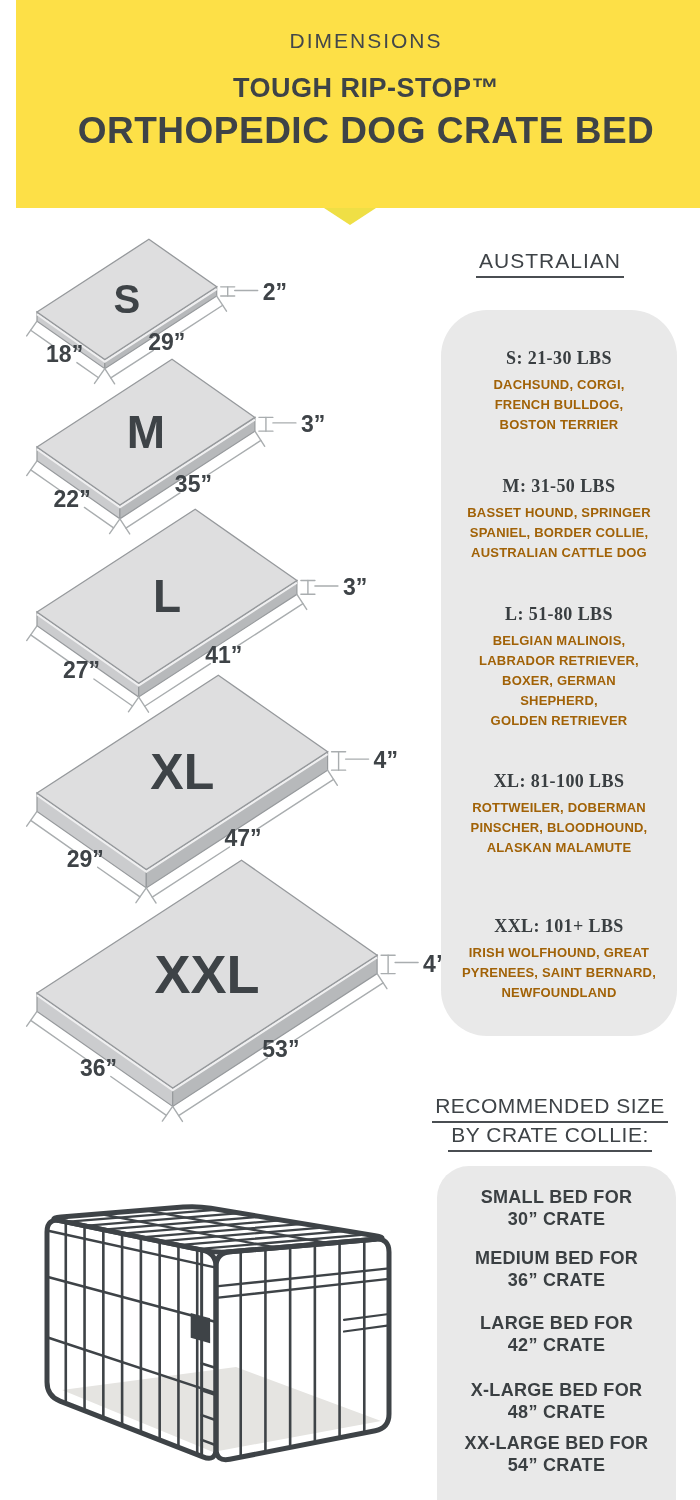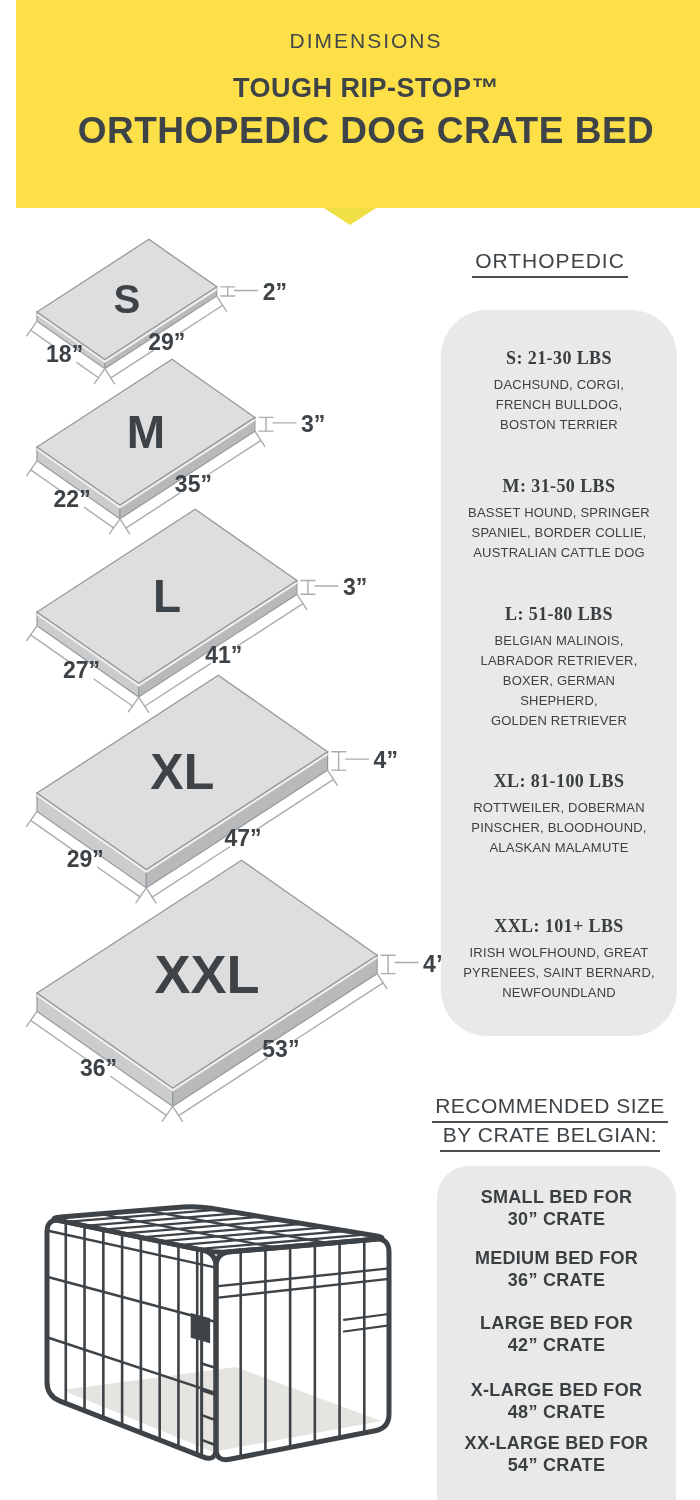--- a/index.html
+++ b/index.html
@@ -24,21 +24,21 @@
         font-weight:400;letter-spacing:1px;}
   .sec-title .line{display:inline-block;padding:0 3px 3px 3px;border-bottom:2px solid #4A4E52;}
   #weight-title{left:420px;top:249px;width:260px;}
   #crate-title{left:400px;top:1094px;width:300px;letter-spacing:.5px;text-decoration:underline;}
   
   .gray-panel{position:absolute;background:#E9E9E9;border-radius:46px;}
   #weight-panel{left:441px;top:310px;width:236px;height:726px;}
   #crate-panel{left:437px;top:1166px;width:239px;height:385px;border-radius:32px;}
   .wsec{position:absolute;left:0;width:100%;text-align:center;}
   .wsec .whead{font-size:18px;font-weight:700;color:#393E41;letter-spacing:.4px;margin-bottom:6px;font-family:Liberation Serif, serif;}
-  .wsec .wbreeds{font-size:13px;color:#404040;line-height:20px;white-space:pre-line;letter-spacing:.2px;}
+  .wsec .wbreeds{font-size:13px;color:#a16207;line-height:20px;white-space:pre-line;letter-spacing:.2px;font-weight:bold;}
   .citem{position:absolute;left:0;width:100%;text-align:center;font-size:18px;font-weight:700;
         color:#3A3F42;line-height:22px;white-space:pre-line;letter-spacing:.3px;}
 </style>
 </head>
 <body>
 
 <div class="page">
 
   <div class="banner">
     <div class="eyebrow">DIMENSIONS</div>
@@ -199,21 +199,21 @@
         <line x1="201.63500000000002" y1="1415.117" x2="216" y2="1420.2" stroke="#3E4347" stroke-width="2.6" stroke-linecap="round"></line>
         <line x1="201.63500000000002" y1="1439.8808" x2="216" y2="1445.28" stroke="#3E4347" stroke-width="2.6" stroke-linecap="round"></line>
         <polygon points="190.7,1313.1 210.1,1318.3 210.1,1343.3 190.7,1337.7" fill="#3E4347"></polygon>
         <path d="M 60.70909063545664 1220.839160782491 Q 47 1218 60.95541389950575 1216.8835668880395 L 183.04458610049426 1207.1164331119605 Q 197 1206 210.80951493365 1208.301585822275 L 375.19048506635 1235.698414177725 Q 389 1238 375.05232967618974 1239.209335577209 L 229.94767032381023 1251.790664422791 Q 216 1253 202.29090936454335 1250.160839217509 Z" fill="none" stroke="#3E4347" stroke-width="5" stroke-linejoin="round"></path>
         <path d="M 216 1267 Q 216 1253 229.94767032381023 1251.790664422791 L 375.05232967618974 1239.209335577209 Q 389 1238 389 1252 L 389 1414 Q 389 1428 375.26278476125225 1430.6997995266904 L 229.73721523874772 1459.3002004733096 Q 216 1462 216 1448 Z" fill="none" stroke="#3E4347" stroke-width="5" stroke-linejoin="round"></path>
         <path d="M 47 1232 Q 47 1218 60.70909063545664 1220.839160782491 L 202.29090936454335 1250.160839217509 Q 216 1253 216 1267 L 216 1448 Q 216 1462 202.95918852519605 1456.9071387139818 L 60.04081147480393 1401.0928612860182 Q 47 1396 47 1382 Z" fill="none" stroke="#3E4347" stroke-width="5" stroke-linejoin="round"></path>
       </g>
   </svg>
 
   <div class="sec-title" id="weight-title">
-    <span class="line">ORTHOPEDIC</span><br>
+    <span class="line">AUSTRALIAN</span><br>
   </div>
 
   <div class="gray-panel" id="weight-panel">
     <div class="wsec" style="top:38px">
       <div class="whead">S: 21-30 LBS</div>
       <div class="wbreeds">DACHSUND, CORGI,
 FRENCH BULLDOG,
 BOSTON TERRIER</div>
     </div>
     <div class="wsec" style="top:166px">
@@ -239,21 +239,21 @@
     <div class="wsec" style="top:606px">
       <div class="whead">XXL: 101+ LBS</div>
       <div class="wbreeds">IRISH WOLFHOUND, GREAT
 PYRENEES, SAINT BERNARD,
 NEWFOUNDLAND</div>
     </div>
   </div>
 
   <div class="sec-title" id="crate-title">
     <span class="line">RECOMMENDED SIZE</span><br>
-    <span class="line">BY CRATE BELGIAN:</span>
+    <span class="line">BY CRATE COLLIE:</span>
   </div>
 
   <div class="gray-panel" id="crate-panel">
     <div class="citem" style="top:20px">SMALL BED FOR
 30” CRATE</div>
     <div class="citem" style="top:81px">MEDIUM BED FOR
 36” CRATE</div>
     <div class="citem" style="top:146px">LARGE BED FOR
 42” CRATE</div>
     <div class="citem" style="top:213px">X-LARGE BED FOR

